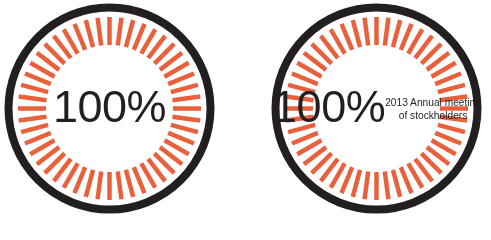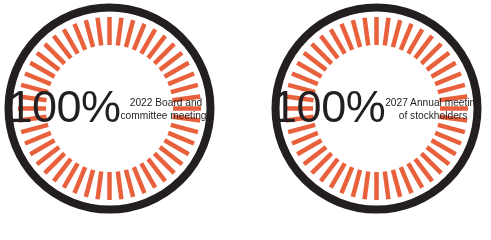--- a/index.html
+++ b/index.html
@@ -117,22 +117,20 @@
           <line x1="60.60" y1="60.60" x2="40.80" y2="40.80" stroke="#e8613c" stroke-width="4.5" stroke-linecap="butt"></line>
           <line x1="66.84" y1="55.12" x2="49.80" y2="32.91" stroke="#e8613c" stroke-width="4.5" stroke-linecap="butt"></line>
           <line x1="73.75" y1="50.51" x2="59.75" y2="26.26" stroke="#e8613c" stroke-width="4.5" stroke-linecap="butt"></line>
           <line x1="81.20" y1="46.83" x2="70.48" y2="20.97" stroke="#e8613c" stroke-width="4.5" stroke-linecap="butt"></line>
           <line x1="89.06" y1="44.16" x2="81.82" y2="17.12" stroke="#e8613c" stroke-width="4.5" stroke-linecap="butt"></line>
           <line x1="97.21" y1="42.54" x2="93.56" y2="14.78" stroke="#e8613c" stroke-width="4.5" stroke-linecap="butt"></line>
         </g>
       </svg>
       <div class="badge-center">
         <div class="badge-value">100%</div>
-        <div class="badge-caption">2022 Board and
-committee meetings</div>
       </div>
     </div>
     <div class="badge" style="left: 271px;">
       <svg class="badge-svg" viewBox="0 0 211 211">
         <circle cx="105.5" cy="105.5" r="101" fill="none" stroke="#231f20" stroke-width="8"></circle>
         <g>
           <line x1="105.50" y1="42.00" x2="105.50" y2="14.00" stroke="#e8613c" stroke-width="4.5" stroke-linecap="butt"></line>
           <line x1="113.79" y1="42.54" x2="117.44" y2="14.78" stroke="#e8613c" stroke-width="4.5" stroke-linecap="butt"></line>
           <line x1="121.94" y1="44.16" x2="129.18" y2="17.12" stroke="#e8613c" stroke-width="4.5" stroke-linecap="butt"></line>
           <line x1="129.80" y1="46.83" x2="140.52" y2="20.97" stroke="#e8613c" stroke-width="4.5" stroke-linecap="butt"></line>
@@ -177,17 +175,17 @@
           <line x1="60.60" y1="60.60" x2="40.80" y2="40.80" stroke="#e8613c" stroke-width="4.5" stroke-linecap="butt"></line>
           <line x1="66.84" y1="55.12" x2="49.80" y2="32.91" stroke="#e8613c" stroke-width="4.5" stroke-linecap="butt"></line>
           <line x1="73.75" y1="50.51" x2="59.75" y2="26.26" stroke="#e8613c" stroke-width="4.5" stroke-linecap="butt"></line>
           <line x1="81.20" y1="46.83" x2="70.48" y2="20.97" stroke="#e8613c" stroke-width="4.5" stroke-linecap="butt"></line>
           <line x1="89.06" y1="44.16" x2="81.82" y2="17.12" stroke="#e8613c" stroke-width="4.5" stroke-linecap="butt"></line>
           <line x1="97.21" y1="42.54" x2="93.56" y2="14.78" stroke="#e8613c" stroke-width="4.5" stroke-linecap="butt"></line>
         </g>
       </svg>
       <div class="badge-center">
         <div class="badge-value">100%</div>
-        <div class="badge-caption">2027 Annual meeting
+        <div class="badge-caption">2013 Annual meeting
 of stockholders</div>
       </div>
     </div>
   </div>
 
 </body></html>

